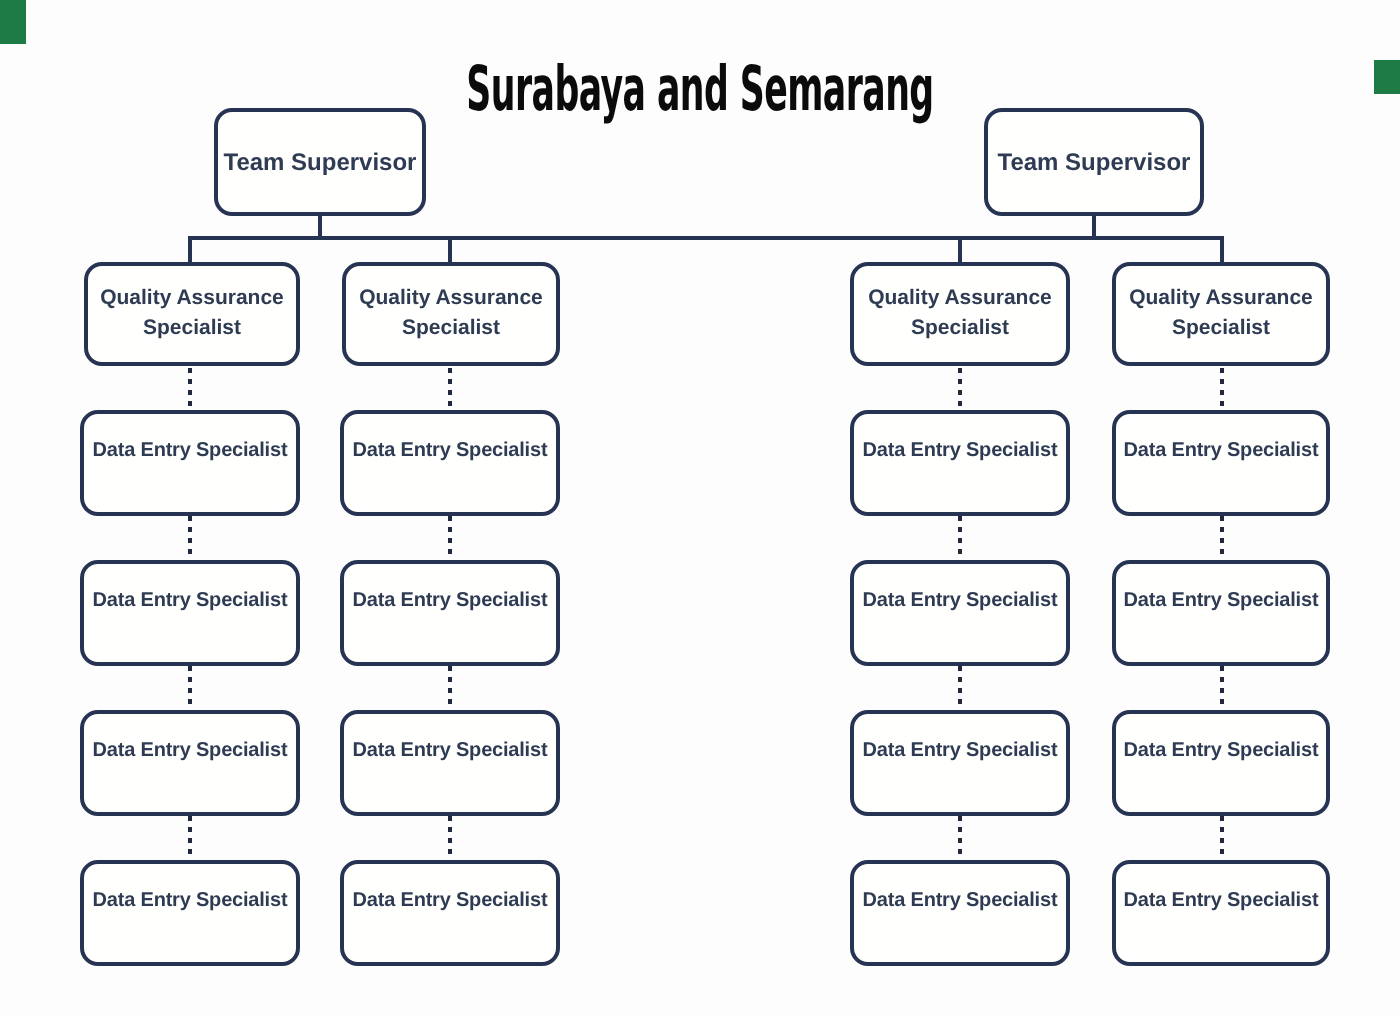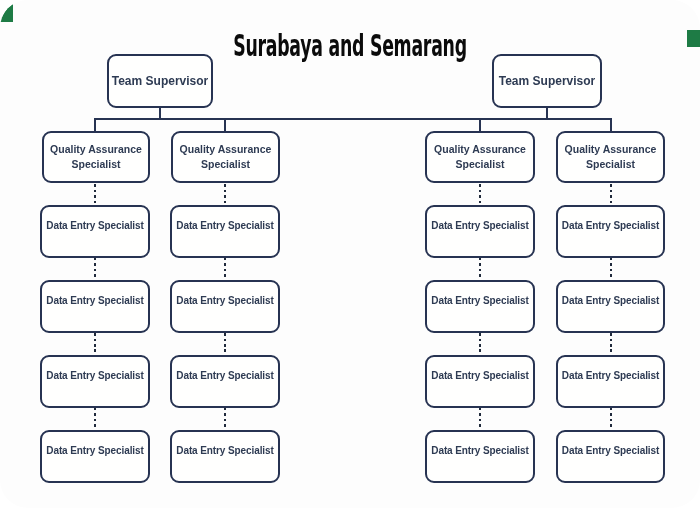--- a/index.html
+++ b/index.html
@@ -1,18 +1,18 @@
 <!DOCTYPE html>
 <html><head>
 <meta charset="utf-8">
 <style>
   html,body{margin:0;padding:0;background:#ffffff;}
   .canvas{
     position:relative;width:700px;height:508px;background:#fdfdfd;
-    font-family:"Liberation Sans",sans-serif;overflow:hidden;border-radius:28px;
+    font-family:"Liberation Sans",sans-serif;overflow:hidden;
   }
   .title{
     position:absolute;top:30px;left:0;right:0;text-align:center;
     font-family:"DejaVu Sans",sans-serif;font-weight:bold;font-size:31px;
     color:#0b0b0b;transform:scaleX(0.56);letter-spacing:-0.5px;line-height:1;
   }
   .box{
     position:absolute;background:#fffffe;border:2px solid #273352;
     border-radius:9px;box-sizing:border-box;display:flex;align-items:center;
     justify-content:center;text-align:center;font-weight:700;color:#2e3b53;

